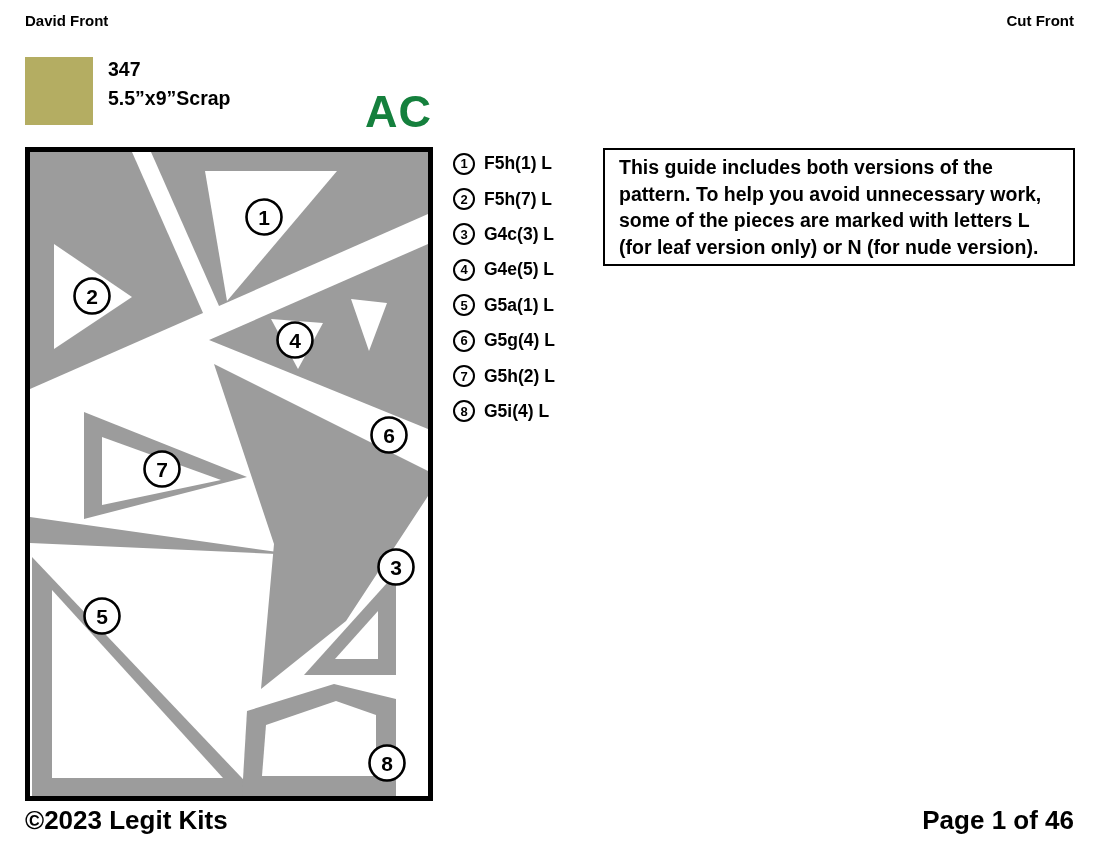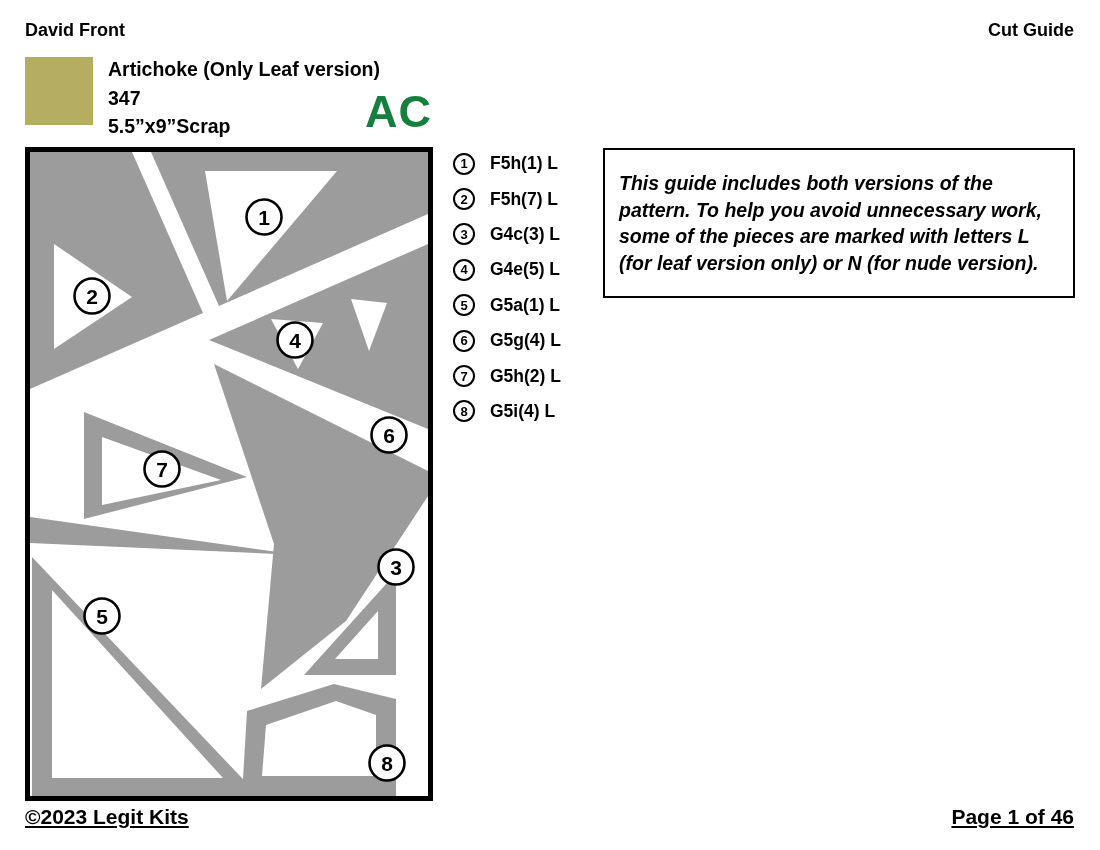--- a/index.html
+++ b/index.html
@@ -1,55 +1,54 @@
 <!DOCTYPE html>
 <html><head>
 <meta charset="utf-8">
 <style>
   html,body{margin:0;padding:0;background:#ffffff;}
   .page{
     position:relative;width:1100px;height:850px;background:#ffffff;
     font-family:"Liberation Sans", sans-serif;font-weight:bold;color:#000;
     overflow:hidden;
   }
-  .hdr{position:absolute;top:20px;font-size:18px;}
+  .hdr{position:absolute;top:12px;font-size:15px;}
   .hdr-left{left:25px;}
   .hdr-center{left:0;right:0;text-align:center;}
   .hdr-right{right:26px;}
   .swatch{position:absolute;left:25px;top:57px;width:68px;height:68px;background:#b4ad62;}
   .fabric-info{position:absolute;left:108px;top:55px;font-size:19.5px;line-height:28.5px;}
   .section-code{position:absolute;left:365px;top:86px;font-size:45px;color:#15803d;letter-spacing:1px;}
   .drawing-frame{position:absolute;left:25px;top:147px;width:398px;height:644px;border:5px solid #000;background:#fff;}
   .drawing-frame svg{display:block;width:398px;height:644px;}
   .piece{fill:#9C9C9C;stroke:none;}
   .hole{fill:#ffffff;stroke:none;}
   .marker-circle{fill:#ffffff;stroke:#000;stroke-width:2.6px;}
   .marker-num{font-family:"Liberation Sans",sans-serif;font-weight:bold;font-size:21px;fill:#000;}
   .legend{position:absolute;left:453px;top:146px;display:flex;flex-direction:column;}
   .legend-row{display:flex;align-items:center;height:35.4px;}
   .legend-num{flex:0 0 auto;width:22px;height:22px;border:2px solid #000;border-radius:50%;
     display:flex;align-items:center;justify-content:center;font-size:13px;box-sizing:border-box;}
-  .legend-label{margin-left:15px;font-size:17.5px;white-space:pre;}
+  .legend-label{margin-left:9px;font-size:17.5px;white-space:pre;}
   .note-box{position:absolute;left:603px;top:148px;width:472px;box-sizing:border-box;
-    border:2.5px solid #000;padding:20px 14px;font-size:19.5px;line-height:26.5px;font-style:italic;}
-  .ftr{position:absolute;top:805px;font-size:21px;text-decoration:underline;}
+    border:2.5px solid #000;padding:4px 14px;font-size:19.5px;line-height:26.5px;}
+  .ftr{position:absolute;top:805px;font-size:26px;}
   .ftr-left{left:25px;}
   .ftr-right{right:26px;}
 </style>
 </head>
 <body>
 
 <div class="page">
 
   <div class="hdr hdr-left">David Front</div>
-  <div class="hdr hdr-right">Cut Guide</div>
+  <div class="hdr hdr-right">Cut Front</div>
 
   <div class="swatch" style="background: rgb(180, 173, 98);"></div>
   <div class="fabric-info">
-    <div>Artichoke  (Only Leaf version)</div>
     <div>347</div>
     <div>5.5”x9”Scrap</div>
   </div>
   <div class="section-code">AC</div>
 
   <div class="drawing-frame">
     <svg viewBox="31 153 398 644" xmlns="http://www.w3.org/2000/svg">
 
       <polygon class="piece" points="31,153 133,153 204,314 31,390" fill="#9C9C9C"></polygon>
       <polygon class="piece" points="152,153 429,153 429,215 220,307" fill="#9C9C9C"></polygon>

